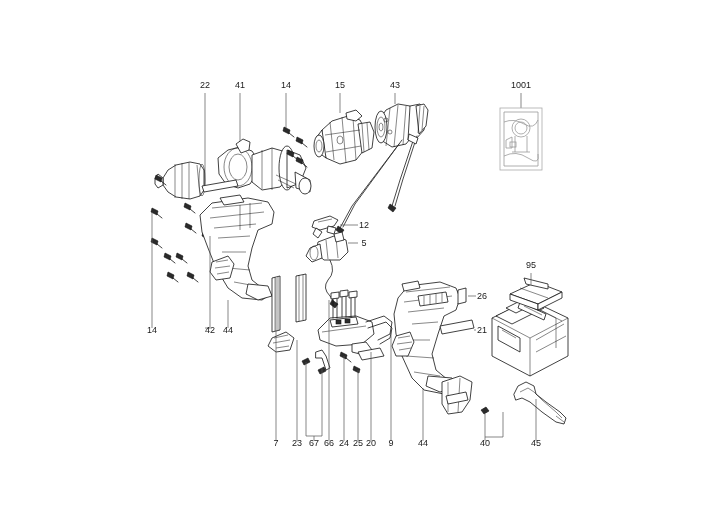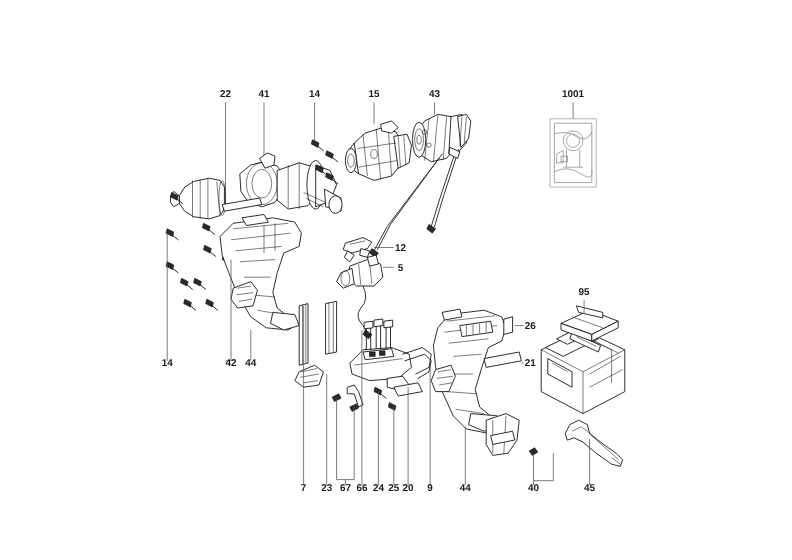--- a/index.html
+++ b/index.html
@@ -1,18 +1,18 @@
 <!DOCTYPE html>
 <html><head>
 <meta charset="utf-8">
 <style>
   html,body{margin:0;padding:0;background:#ffffff;}
   body{width:720px;height:509px;overflow:hidden;
        font-family:"Liberation Sans",sans-serif;}
-  #page{position:relative;width:720px;height:509px;background:#fff;font-weight:bold;}
+  #page{position:relative;width:720px;height:509px;background:#fff;}
   svg{display:block;}
   .lbl{font-family:"Liberation Sans",sans-serif;font-size:9px;fill:#1a1a1a;
        text-anchor:middle;}
   .lead{stroke:#555;stroke-width:0.7;fill:none;}
   .pt{fill:none;stroke:#111;stroke-width:0.8;stroke-linejoin:round;stroke-linecap:round;}
   .ptf{fill:#ffffff;stroke:#111;stroke-width:0.8;stroke-linejoin:round;}
   .ptd{fill:#2b2b2b;stroke:#111;stroke-width:0.6;}
   .thin{fill:none;stroke:#111;stroke-width:0.5;}
   .inset{fill:none;stroke:#aaaaaa;stroke-width:0.8;}
   .insetln{fill:none;stroke:#9a9a9a;stroke-width:0.8;}

